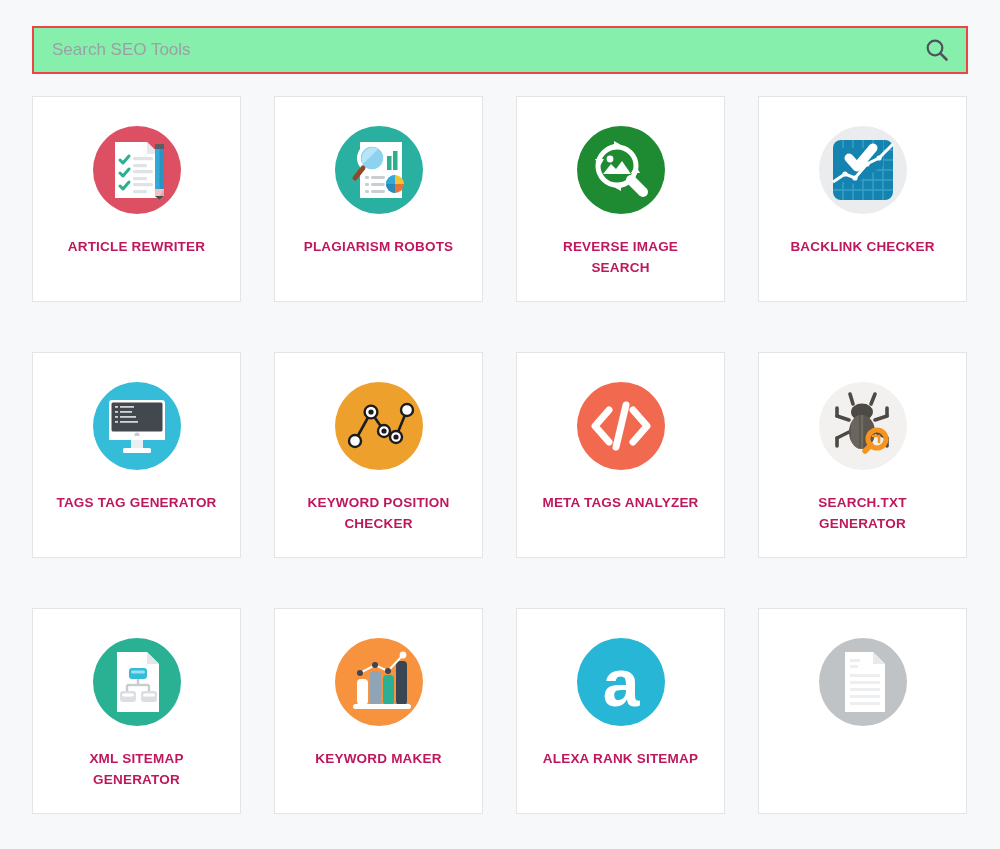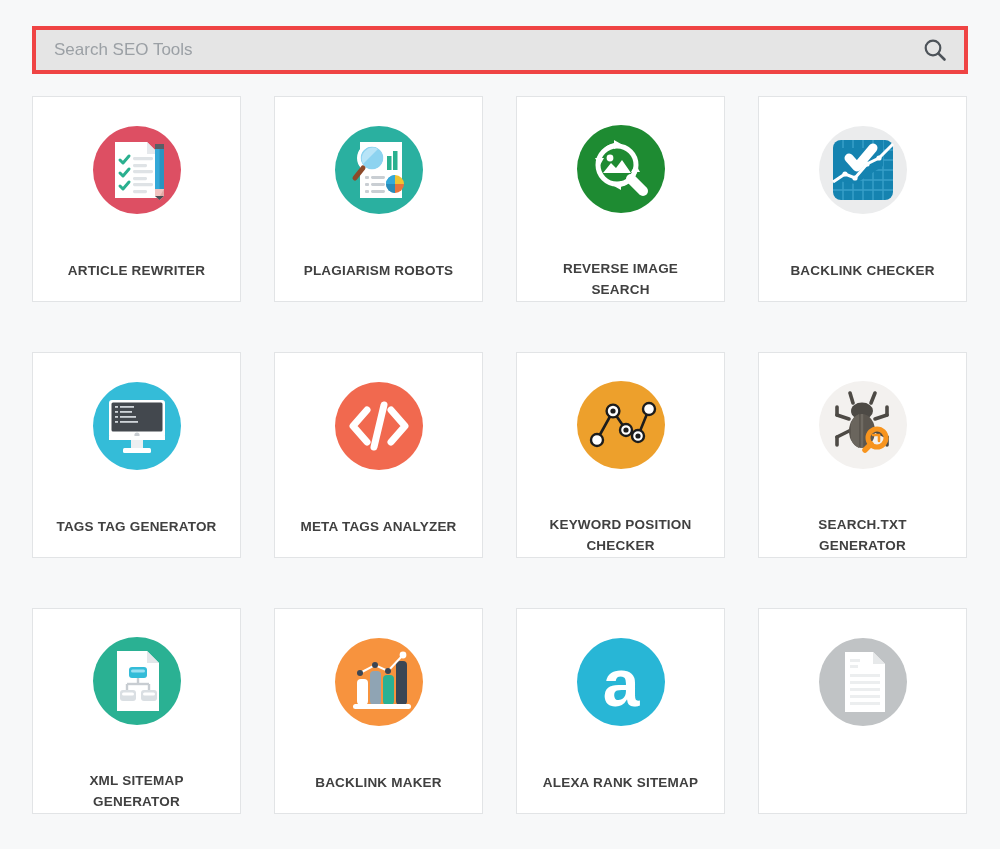--- a/index.html
+++ b/index.html
@@ -15,22 +15,22 @@
     padding: 26px 32px 0 32px;
     position: relative;
     overflow: hidden;
   }
 
   
   .search-wrap {
     position: relative;
     width: 936px;
     height: 48px;
-    background: #e5e5e5;
-    border: 4px solid #ef4444;
+    background: #86efac;
+    border: 2px solid #ef4444;
     display: flex;
     align-items: center;
     margin-bottom: 22px;
   }
   .search-input {
     flex: 1;
     height: 100%;
     border: 0;
     outline: none;
     background: transparent;
@@ -67,25 +67,24 @@
   }
   .icon-box {
     width: 106px; height: 106px;
     display: flex; align-items: center; justify-content: center;
     margin-bottom: 14px;
   }
   .card-label {
     font-size: 13.5px;
     font-weight: bold;
     letter-spacing: 0.2px;
-    color: #404040;
+    color: #be185d;
     text-align: center;
     line-height: 1.55;
     width: 170px;
-    margin-top: 24px;
   }
   svg { display: block; }
 </style>
 </head>
 <body>
 
 <div class="page">
 
   <div class="search-wrap">
     <input class="search-input" type="text" value="" placeholder="Search SEO Tools" style="">
@@ -242,47 +241,47 @@
           <rect x="46" y="66" width="12" height="9" fill="#eceff1"></rect>
           <rect x="38" y="74" width="28" height="5" rx="1.5" fill="#ffffff"></rect>
         </svg>
       </div>
       <div class="card-label">TAGS TAG GENERATOR</div>
     </div>
 
     <div class="card">
       <div class="icon-box">
         <svg width="104" height="104" viewBox="0 0 104 104">
-          <circle cx="52" cy="52" r="44" fill="#f1694f"></circle>
-          <g stroke="#ffffff" stroke-width="7" fill="none" stroke-linecap="round" stroke-linejoin="round">
-            <polyline points="40,36 26,52 40,68"></polyline>
-            <polyline points="64,36 78,52 64,68"></polyline>
-            <line x1="57" y1="31" x2="47" y2="73"></line>
-          </g>
-        </svg>
-      </div>
-      <div class="card-label">META TAGS ANALYZER</div>
-    </div>
-
-    <div class="card">
-      <div class="icon-box">
-        <svg width="104" height="104" viewBox="0 0 104 104">
           <circle cx="52" cy="52" r="44" fill="#eda02c"></circle>
           <polyline points="28,67 44,38 57,57 69,63 80,36" fill="none" stroke="#1c1c1c" stroke-width="2.6"></polyline>
           <circle cx="28" cy="67" r="6" fill="#ffffff" stroke="#1c1c1c" stroke-width="2.4"></circle>
           <circle cx="44" cy="38" r="6.4" fill="#ffffff" stroke="#1c1c1c" stroke-width="2.4"></circle>
           <circle cx="44" cy="38" r="2.6" fill="#1c1c1c"></circle>
           <circle cx="57" cy="57" r="6" fill="#ffffff" stroke="#1c1c1c" stroke-width="2.4"></circle>
           <circle cx="57" cy="57" r="2.6" fill="#1c1c1c"></circle>
           <circle cx="69" cy="63" r="6" fill="#ffffff" stroke="#1c1c1c" stroke-width="2.4"></circle>
           <circle cx="69" cy="63" r="2.6" fill="#1c1c1c"></circle>
           <circle cx="80" cy="36" r="6" fill="#ffffff" stroke="#1c1c1c" stroke-width="2.4"></circle>
         </svg>
       </div>
       <div class="card-label">KEYWORD POSITION CHECKER</div>
+    </div>
+
+    <div class="card">
+      <div class="icon-box">
+        <svg width="104" height="104" viewBox="0 0 104 104">
+          <circle cx="52" cy="52" r="44" fill="#f1694f"></circle>
+          <g stroke="#ffffff" stroke-width="7" fill="none" stroke-linecap="round" stroke-linejoin="round">
+            <polyline points="40,36 26,52 40,68"></polyline>
+            <polyline points="64,36 78,52 64,68"></polyline>
+            <line x1="57" y1="31" x2="47" y2="73"></line>
+          </g>
+        </svg>
+      </div>
+      <div class="card-label">META TAGS ANALYZER</div>
     </div>
 
     <div class="card">
       <div class="icon-box">
         <svg width="104" height="104" viewBox="0 0 104 104">
           <circle cx="52" cy="52" r="44" fill="#f3f1ef"></circle>
           <g stroke="#4d4a45" stroke-width="3.6" fill="none" stroke-linecap="round">
             <path d="M42 30 l-3 -10"></path>
               <path d="M60 30 l4 -10"></path>
             <path d="M38 46 l-12 -4"></path>
@@ -340,21 +339,21 @@
           <rect x="56" y="45" width="11" height="30" rx="4" fill="#2ab193"></rect>
           <rect x="69" y="31" width="11" height="44" rx="4" fill="#3b4654"></rect>
           <rect x="26" y="74" width="58" height="5" rx="2.5" fill="#ffffff"></rect>
           <polyline points="33,43 48,35 61,41 76,25" fill="none" stroke="#ffffff" stroke-width="2"></polyline>
           <circle cx="33" cy="43" r="3" fill="#3b4654"></circle>
           <circle cx="48" cy="35" r="3" fill="#3b4654"></circle>
           <circle cx="61" cy="41" r="3" fill="#3b4654"></circle>
           <circle cx="76" cy="25" r="3.4" fill="#ffffff"></circle>
         </svg>
       </div>
-      <div class="card-label">BACKLINK MAKER</div>
+      <div class="card-label">KEYWORD MAKER</div>
     </div>
 
     <div class="card">
       <div class="icon-box">
         <svg width="104" height="104" viewBox="0 0 104 104">
           <circle cx="52" cy="52" r="44" fill="#28b6d6"></circle>
           <text x="52" y="76" text-anchor="middle" font-family="'Liberation Sans', sans-serif" font-size="66" font-weight="bold" fill="#ffffff">a</text>
         </svg>
       </div>
       <div class="card-label">ALEXA RANK SITEMAP</div>

